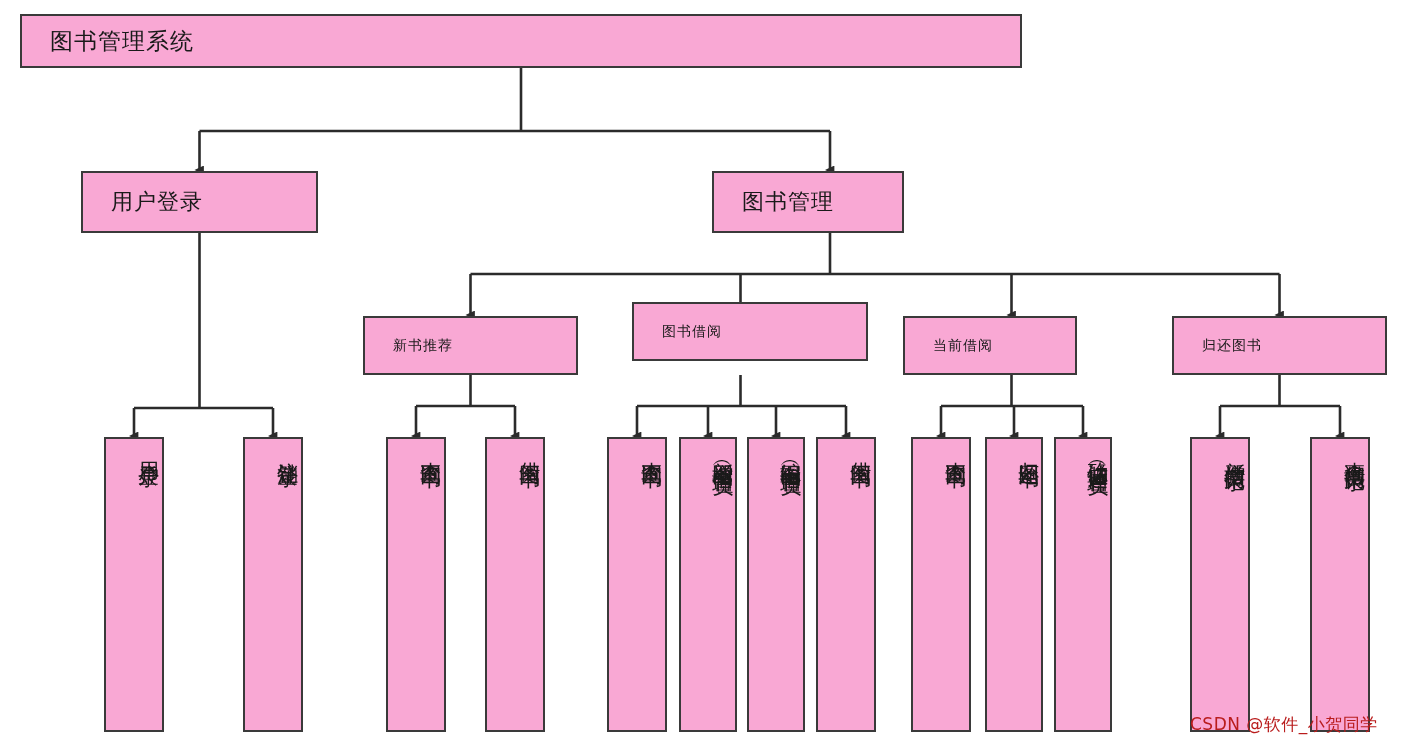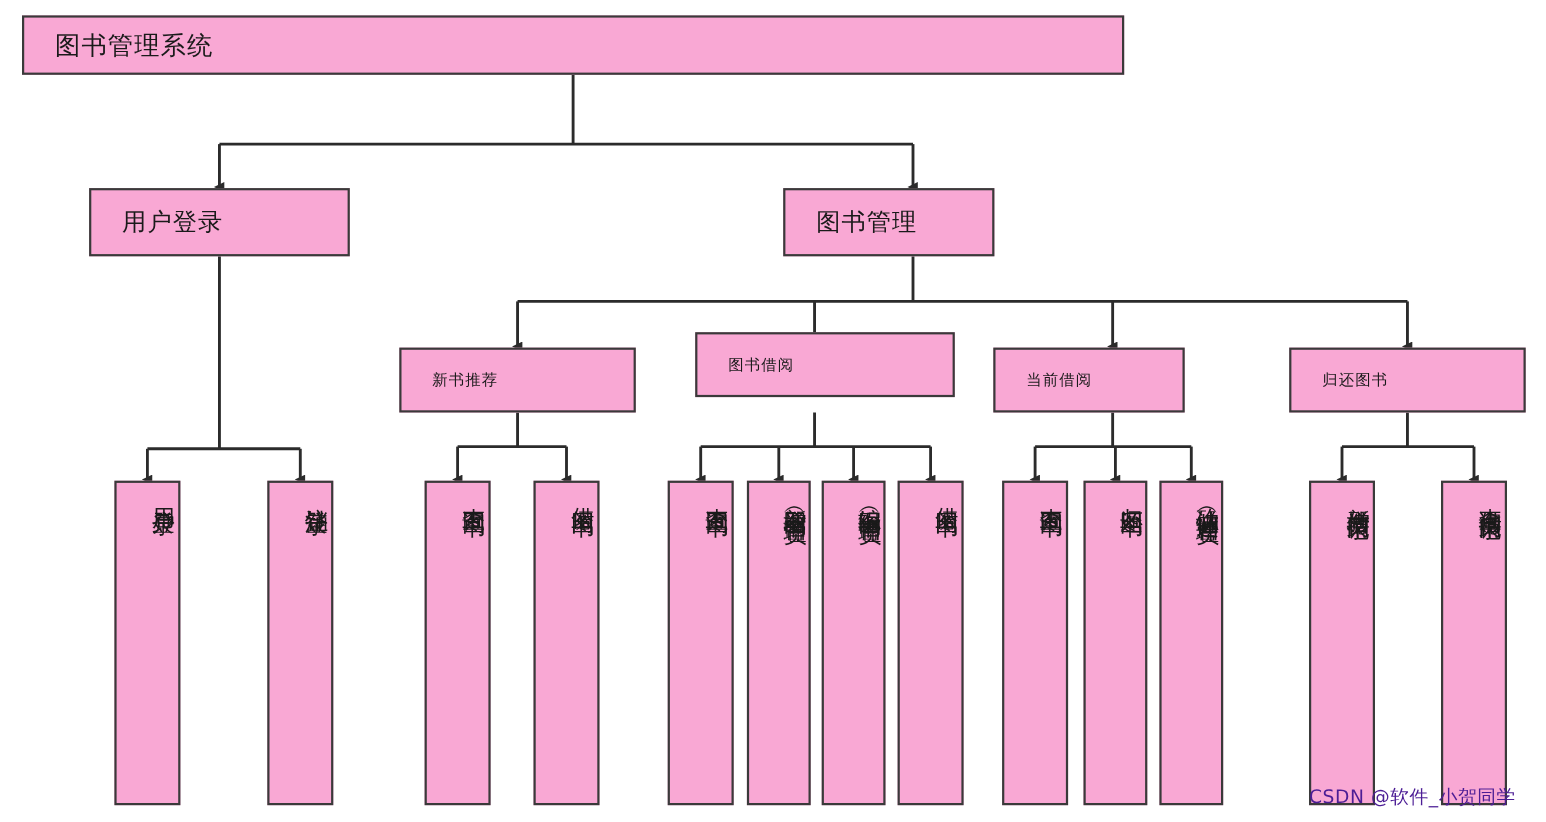--- a/index.html
+++ b/index.html
@@ -60,21 +60,21 @@
     white-space: pre-line;
     text-align: center;
   }
   .node.leaf .label {
     writing-mode: vertical-rl;
     text-orientation: upright;
     white-space: nowrap;
   }
   .watermark {
     position: absolute;
-    color: #4c1d95;
+    color: #b91c1c;
     font-size: 17px;
     letter-spacing: 0.5px;
     white-space: nowrap;
     user-select: none;
   }
 </style>
 </head>
 <body>
 
 <div id="canvas">

